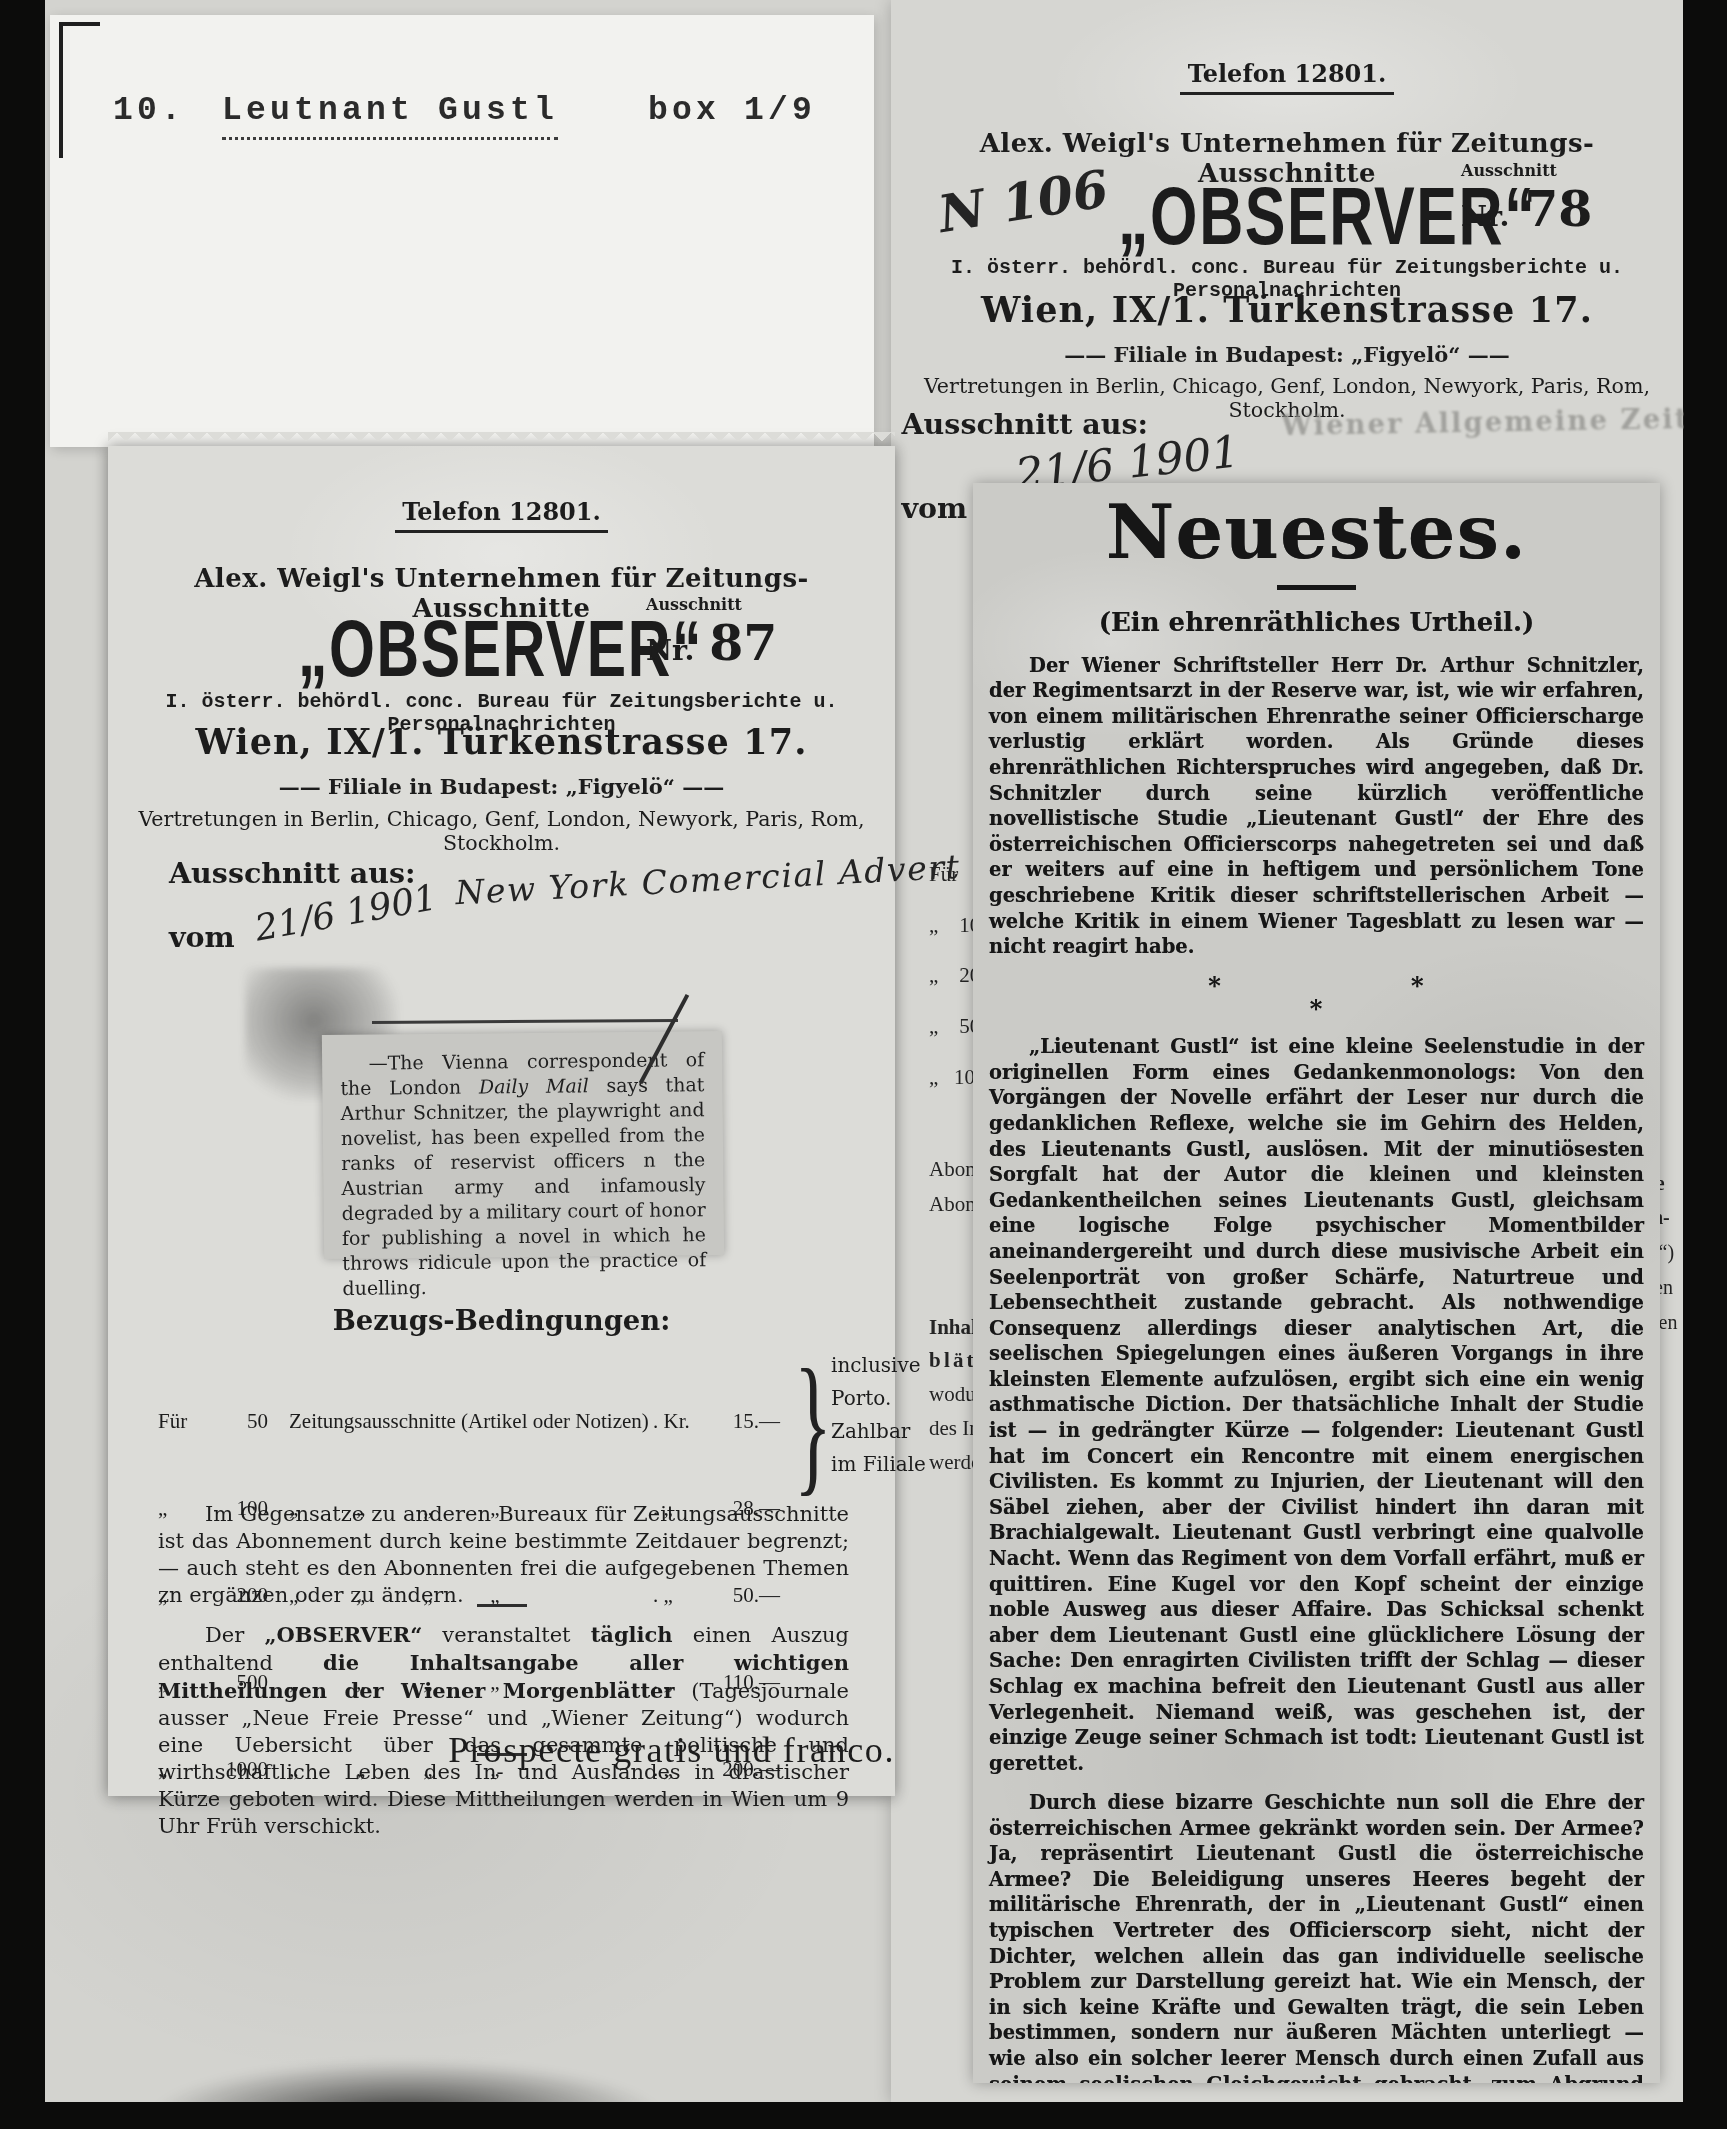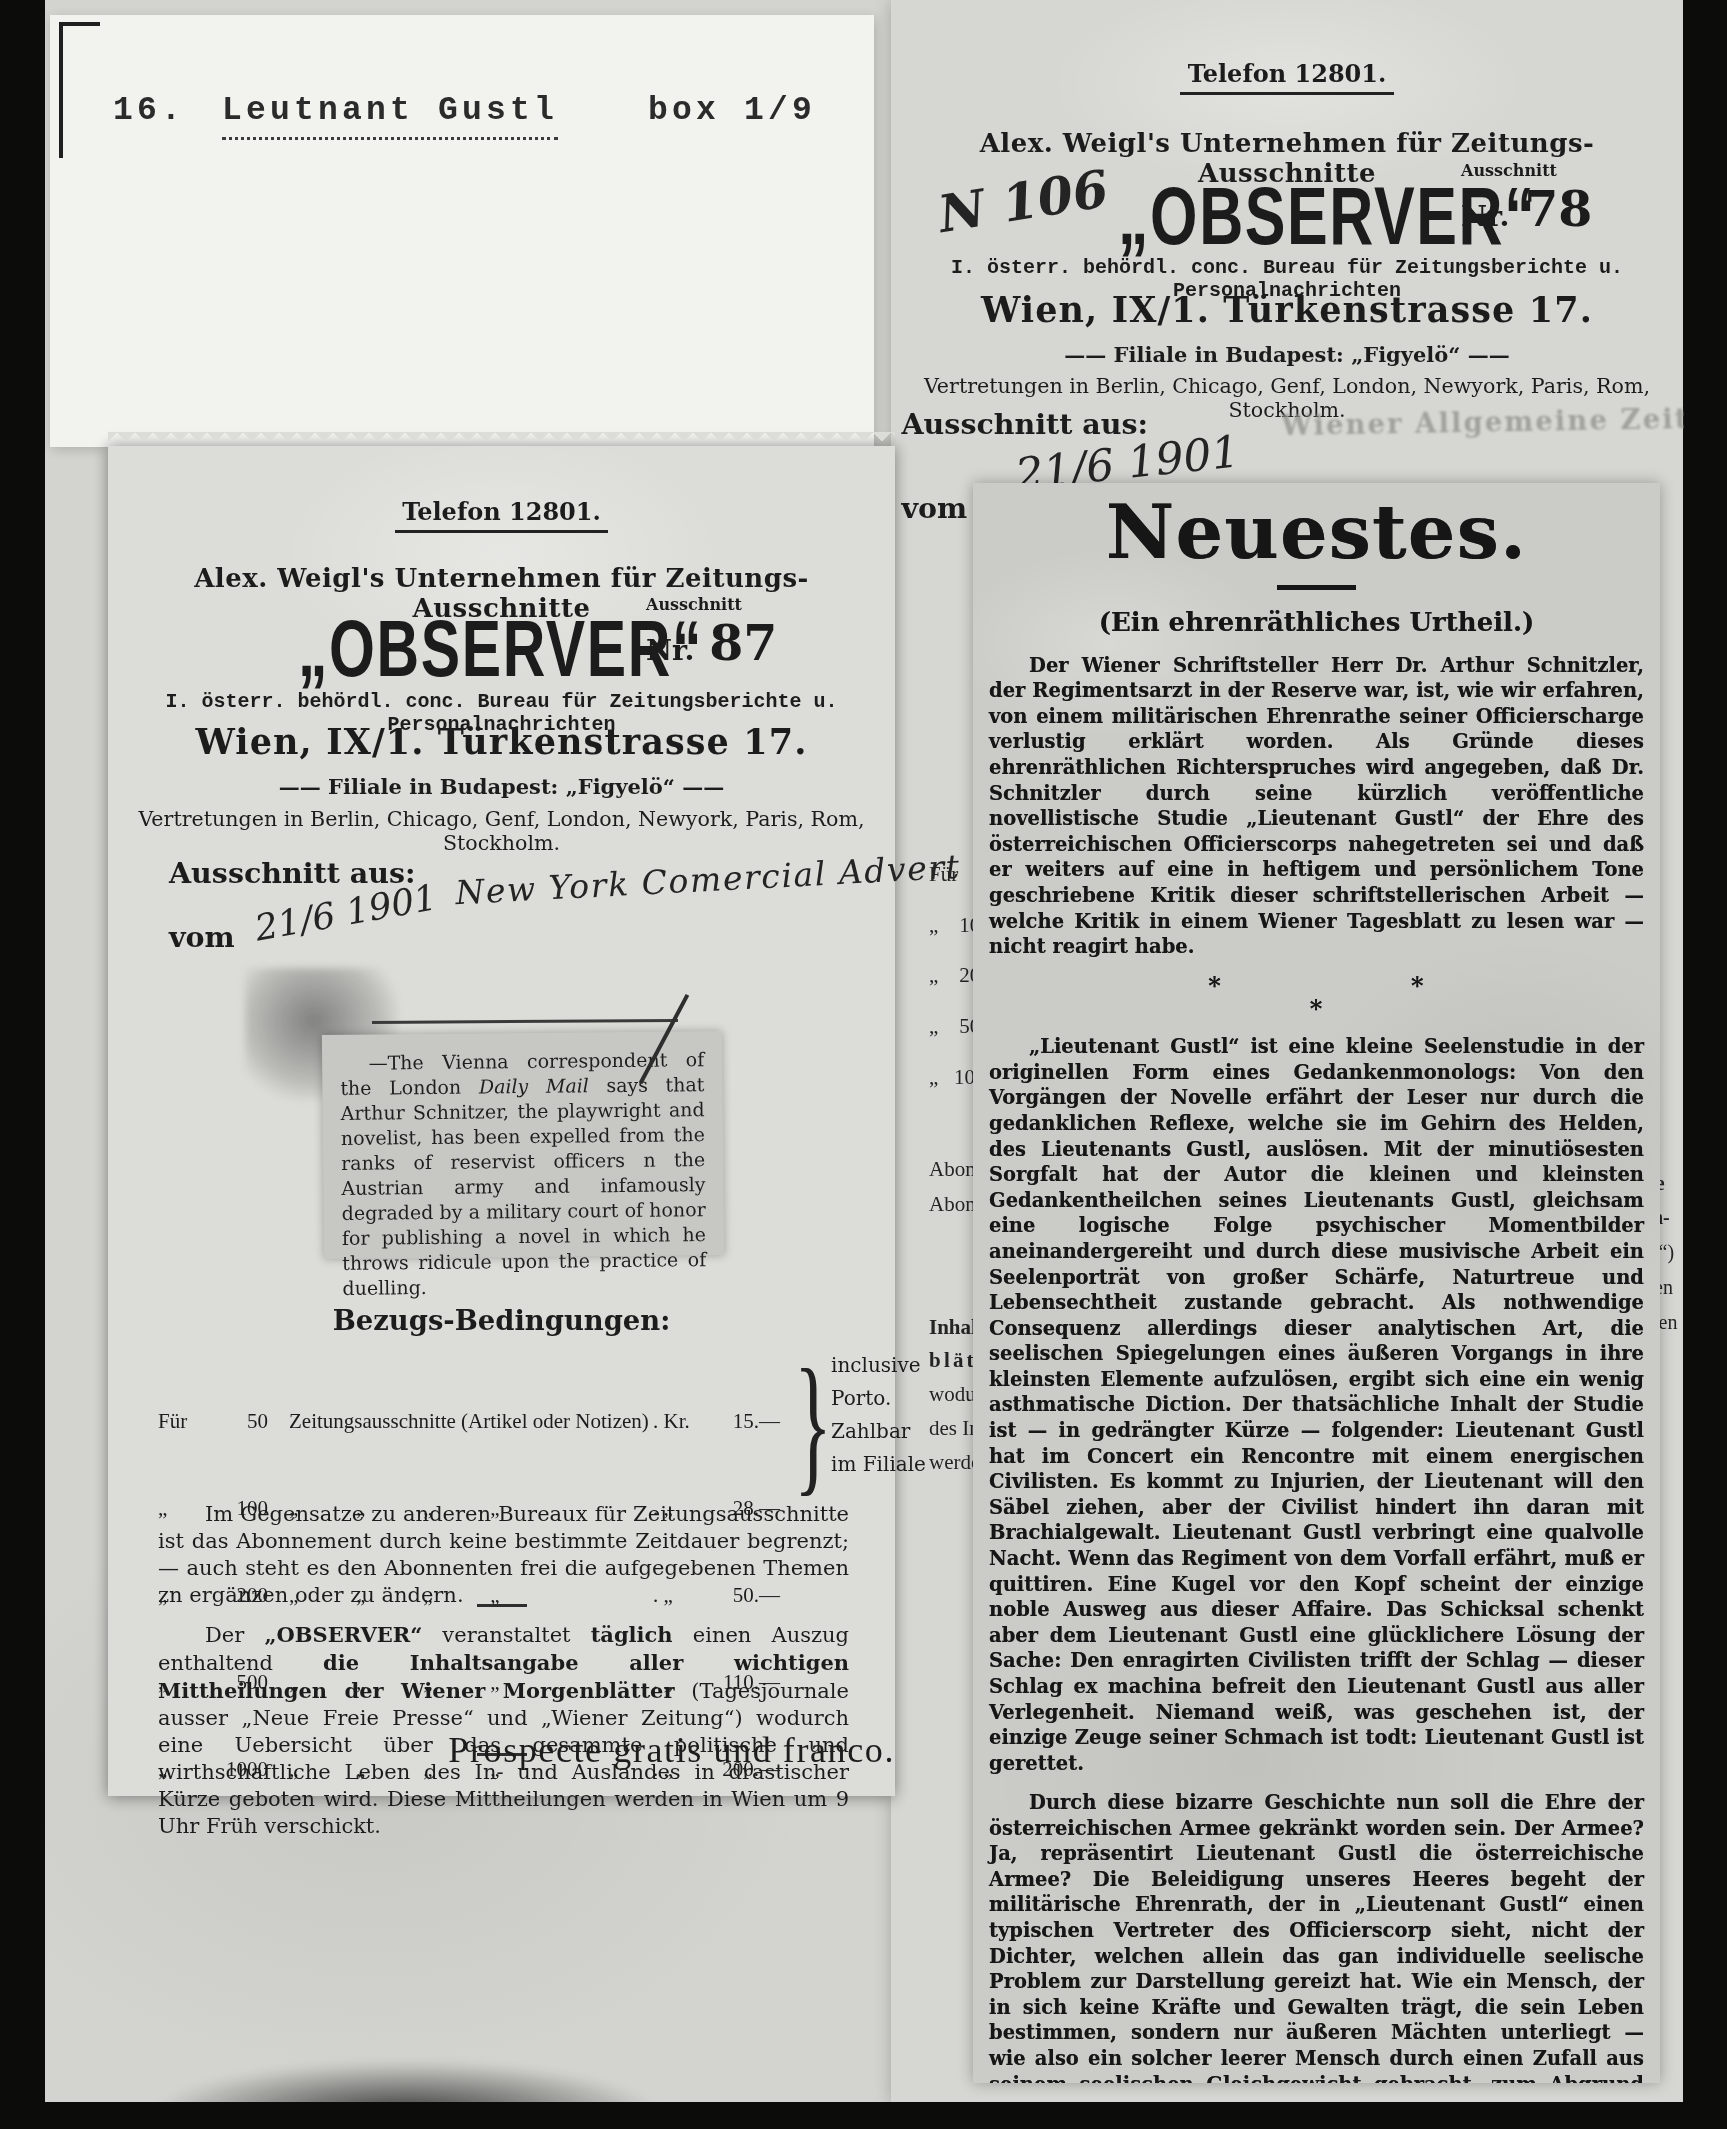--- a/index.html
+++ b/index.html
@@ -151,21 +151,21 @@
     <div class="frag" style="top:209px;font-weight:bold;">den</div>
     <div class="frag" style="top:280px;font-weight:bold;">d die</div>
     <div class="frag" style="top:314px;font-weight:bold;">g e n-</div>
     <div class="frag" style="top:349px;">tung“)</div>
     <div class="frag" style="top:384px;">Leben</div>
     <div class="frag" style="top:419px;">lungen</div>
   </div>
 
   <div class="abs white-card">
     <div class="folder-line">
-      <span class="folder-index">16.</span>
+      <span class="folder-index">10.</span>
       <span class="folder-title">Leutnant Gustl</span>
       <span class="folder-box">box 1/9</span>
     </div>
   </div>
   <div class="abs corner-mark"></div>
 
   <div class="abs sheet87">
     <div class="zigzag"></div>
     <div class="obs-head telefon" style="top:51px;"><span class="telefon-inner">Telefon 12801.</span></div>
     <div class="obs-head company" style="top:117px;">Alex. Weigl's Unternehmen für Zeitungs-Ausschnitte</div>

